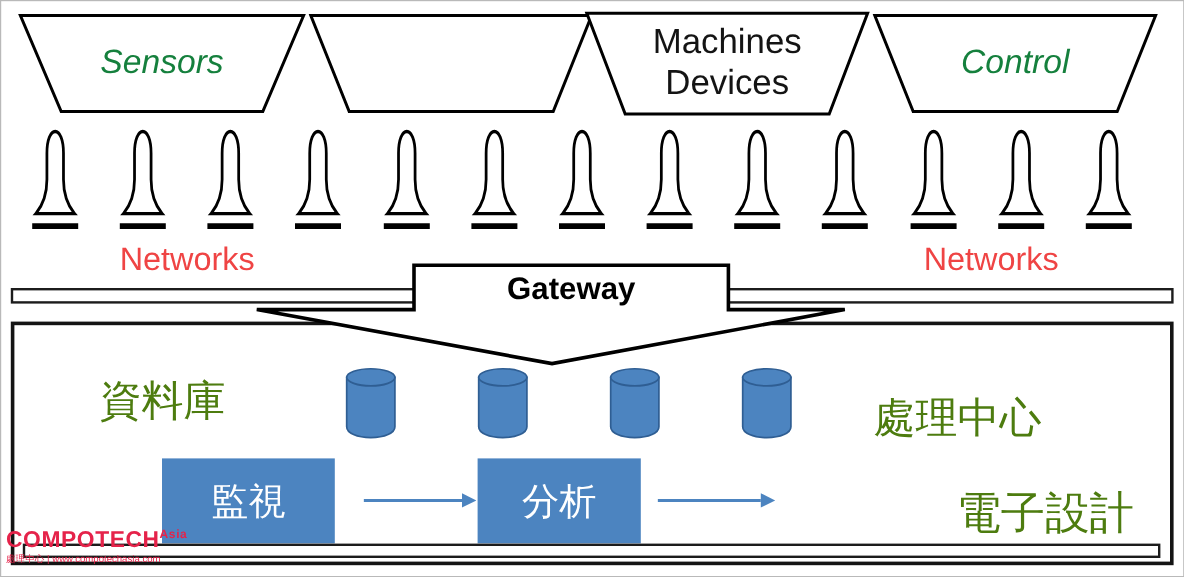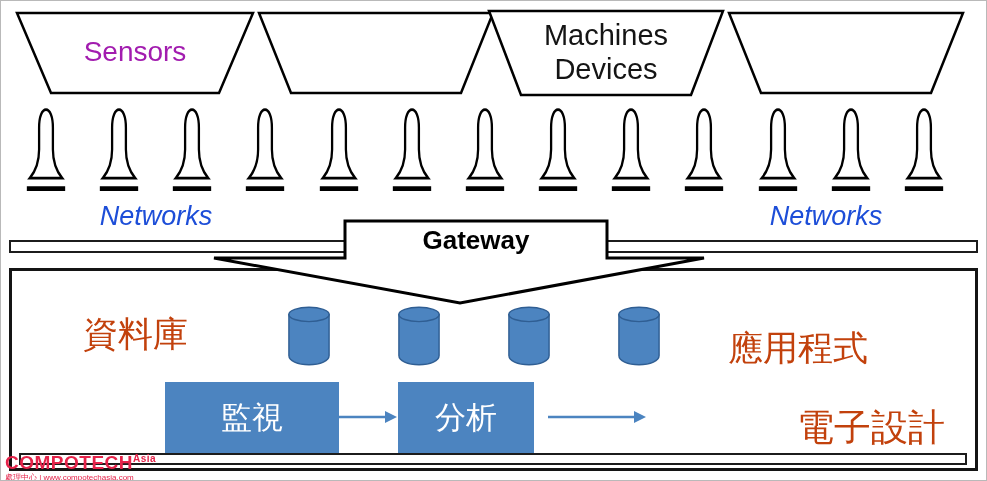--- a/index.html
+++ b/index.html
@@ -2,32 +2,32 @@
 <html style="--blue: #4c84c0; --blue-dark: #2f5e93; --red: #e5234a;"><head>
 <meta charset="utf-8">
 <style>
   :root{ --blue:#4c84c0; --blue-dark:#2f5e93; --red:#e5234a; }
   html,body{margin:0;padding:0;background:#fff;}
   .canvas{position:relative;width:987px;height:481px;background:#fff;overflow:hidden;
           border:1px solid #b9b9b9;box-sizing:border-box;
           font-family:"Liberation Sans","DejaVu Sans",sans-serif;color:#141414;}
   .abs{position:absolute;}
   .center{display:flex;align-items:center;justify-content:center;text-align:center;}
-  .funnel-label{font-size:28px;color:#a21caf;}
+  .funnel-label{font-size:28px;color:#15803d;font-style:italic;}
   .two-line{flex-direction:column;line-height:1.18;font-size:29px;}
-  .net-label{font-size:27px;color:#1d4ed8;font-style:italic;}
+  .net-label{font-size:27px;color:#ef4444;}
   .bus{background:#fff;border:2px solid #1c1c1c;box-sizing:border-box;}
   .platform{background:#fff;border:3px solid #141414;box-sizing:border-box;}
-  .cjk{font-size:35px;color:#c2410c;white-space:nowrap;}
+  .cjk{font-size:35px;color:#4d7c0f;white-space:nowrap;}
   .app-label{font-size:37px;}
   .pbox{background:var(--blue);color:#fff;font-size:31px;white-space:nowrap;}
   .gwlabel{font-size:26px;font-weight:bold;color:#000;white-space:nowrap;}
   .bellrow{display:flex;justify-content:space-between;align-items:flex-start;}
   .cylrow{display:flex;justify-content:space-between;align-items:flex-start;}
-  .brand{color:var(--red);font-weight:bold;font-size:19px;letter-spacing:.5px;line-height:1.05;white-space:nowrap;margin-top:12px;}
+  .brand{color:var(--red);font-weight:bold;font-size:19px;letter-spacing:.5px;line-height:1.05;white-space:nowrap;}
   .brand-region{font-size:10px;vertical-align:super;font-weight:bold;}
   .tagline{color:var(--red);font-size:8px;line-height:1.2;white-space:nowrap;}
 </style>
 </head>
 <body>
 
 <div class="canvas">
 
   <svg class="abs" style="left:14px;top:10px" width="240" height="84">
     <polygon points="2,2 238,2 204,82 36,82" style="fill:#fff;stroke:#000;stroke-width:2.5"></polygon>
@@ -42,20 +42,21 @@
     <polygon points="2,2 236,2 204,86 34,86" style="fill:#fff;stroke:#000;stroke-width:2.5"></polygon>
   </svg>
   <div class="abs center two-line" style="left:486px;top:8px;width:238px;height:86px">
     <span>Machines</span>
     <span>Devices</span>
   </div>
 
   <svg class="abs" style="left:726px;top:10px" width="238" height="84">
     <polygon points="2,2 236,2 204,82 34,82" style="fill:#fff;stroke:#000;stroke-width:2.5"></polygon>
   </svg>
+  <div class="abs center funnel-label" style="left:726px;top:10px;width:238px;height:82px">Control</div>
 
   <div id="connector-row" class="abs bellrow" style="left:22px;top:102px;width:924px;height:95px">
   <div>
     <svg width="46" height="95" viewBox="0 0 60 100" preserveAspectRatio="none">
       <path d="M9,79 C17,71 21,62 21,49 L21,26 C21,14 25,7 30,7 C35,7 39,14 39,26 L39,49 C39,62 43,71 51,79 Z" style="fill:#fff;stroke:#000;stroke-width:3"></path>
       <line x1="5" y1="90" x2="55" y2="90" style="stroke:#000;stroke-width:5"></line>
     </svg>
   </div>
 
   <div>
@@ -180,23 +181,23 @@
   </div>
 
   <div>
     <svg width="44" height="63" viewBox="0 0 46 64">
       <path d="M2,10 L2,53 C2,58.5 11,62.5 23,62.5 C35,62.5 44,58.5 44,53 L44,10 Z" style="fill:var(--blue);stroke:var(--blue-dark);stroke-width:1.5"></path>
       <ellipse cx="23" cy="10" rx="21" ry="7.5" style="fill:var(--blue);stroke:var(--blue-dark);stroke-width:1.5"></ellipse>
     </svg>
   </div>
 </div>
 
-  <div class="abs cjk" style="left:727px;top:324px">應用程式</div>
-
-  <div class="abs center pbox" style="left:164px;top:381px;width:174px;height:71px">監視</div>
+  <div class="abs cjk" style="left:727px;top:324px">處理中心</div>
+
+  <div class="abs center pbox" style="left:134px;top:381px;width:144px;height:71px">監視</div>
 
   <svg class="abs" style="left:302px;top:409px" width="94" height="14">
     <line x1="0" y1="7" x2="82" y2="7" style="stroke:var(--blue);stroke-width:2.5"></line>
     <polygon points="82,1 94,7 82,13" style="fill:var(--blue)"></polygon>
   </svg>
 
   <div class="abs center pbox" style="left:397px;top:381px;width:136px;height:71px">分析</div>
 
   <svg class="abs" style="left:547px;top:409px" width="98" height="14">
     <line x1="0" y1="7" x2="86" y2="7" style="stroke:var(--blue);stroke-width:2.5"></line>

